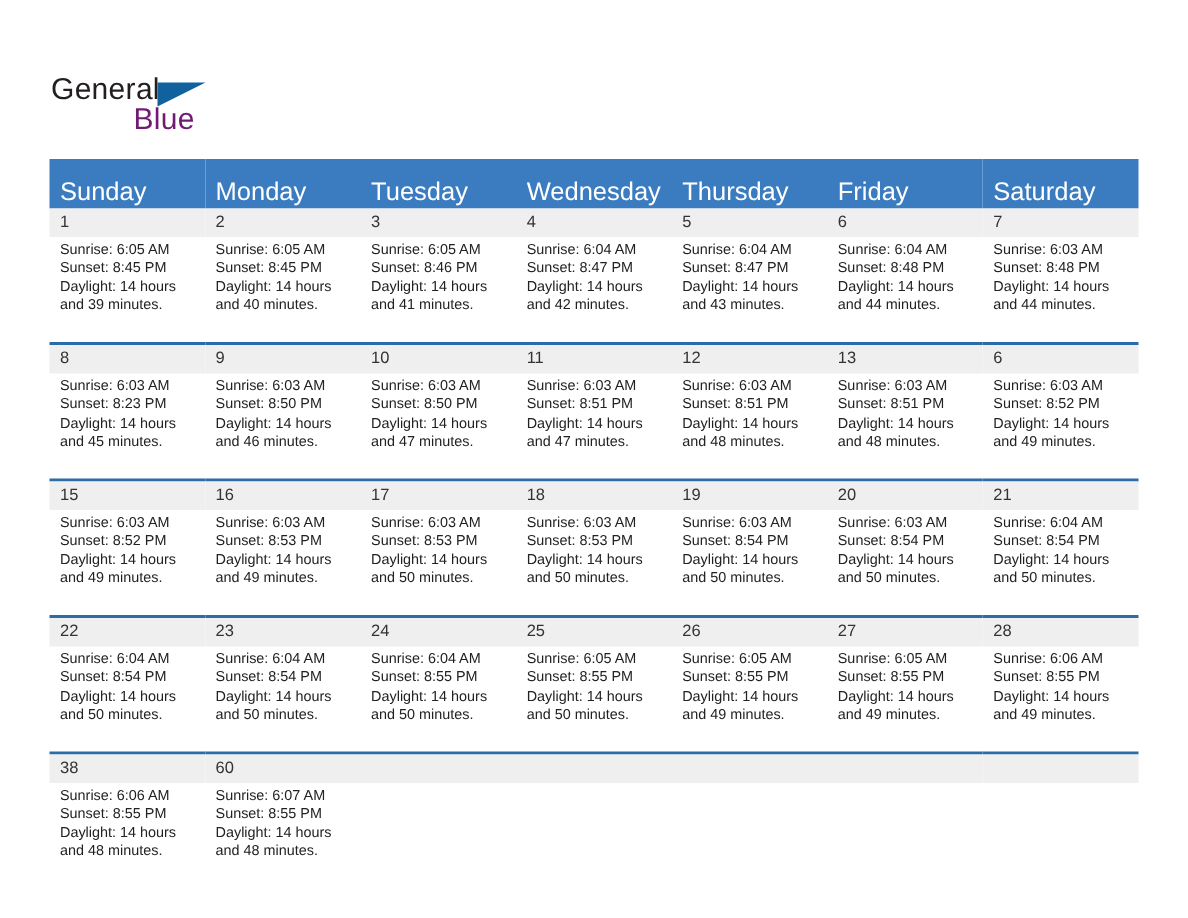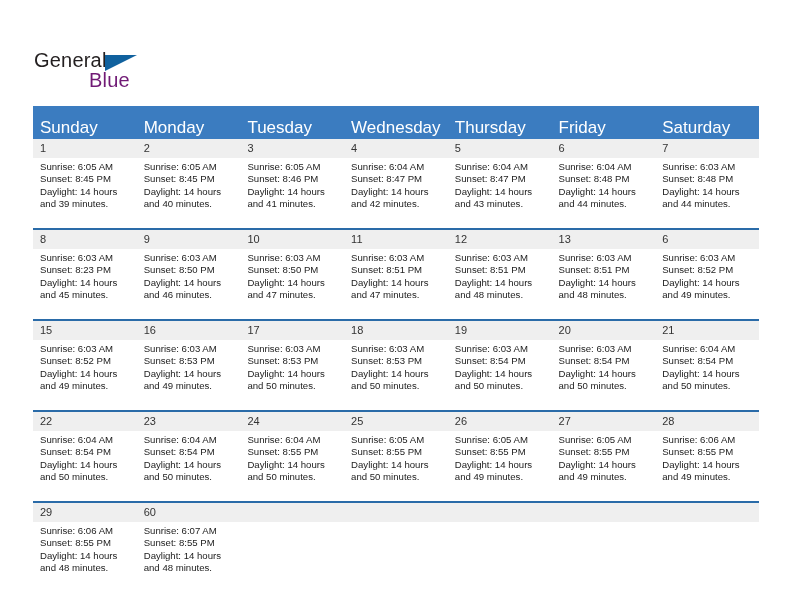--- a/index.html
+++ b/index.html
@@ -465,21 +465,21 @@
                 <div>Sunset: 8:55 PM</div>
                 <div class="wrap">Daylight: 14 hours and 49 minutes.</div>
               </div>
             </div>
           </td>
       </tr>
 
       <tr class="weekrow">
         <td>
             <div class="cell-inner">
-              <div class="daynum">29</div>
+              <div class="daynum">38</div>
               <div class="details">
                 <div>Sunrise: 6:06 AM</div>
                 <div>Sunset: 8:55 PM</div>
                 <div class="wrap">Daylight: 14 hours and 48 minutes.</div>
               </div>
             </div>
           </td>
         <td>
             <div class="cell-inner">
               <div class="daynum">60</div>

